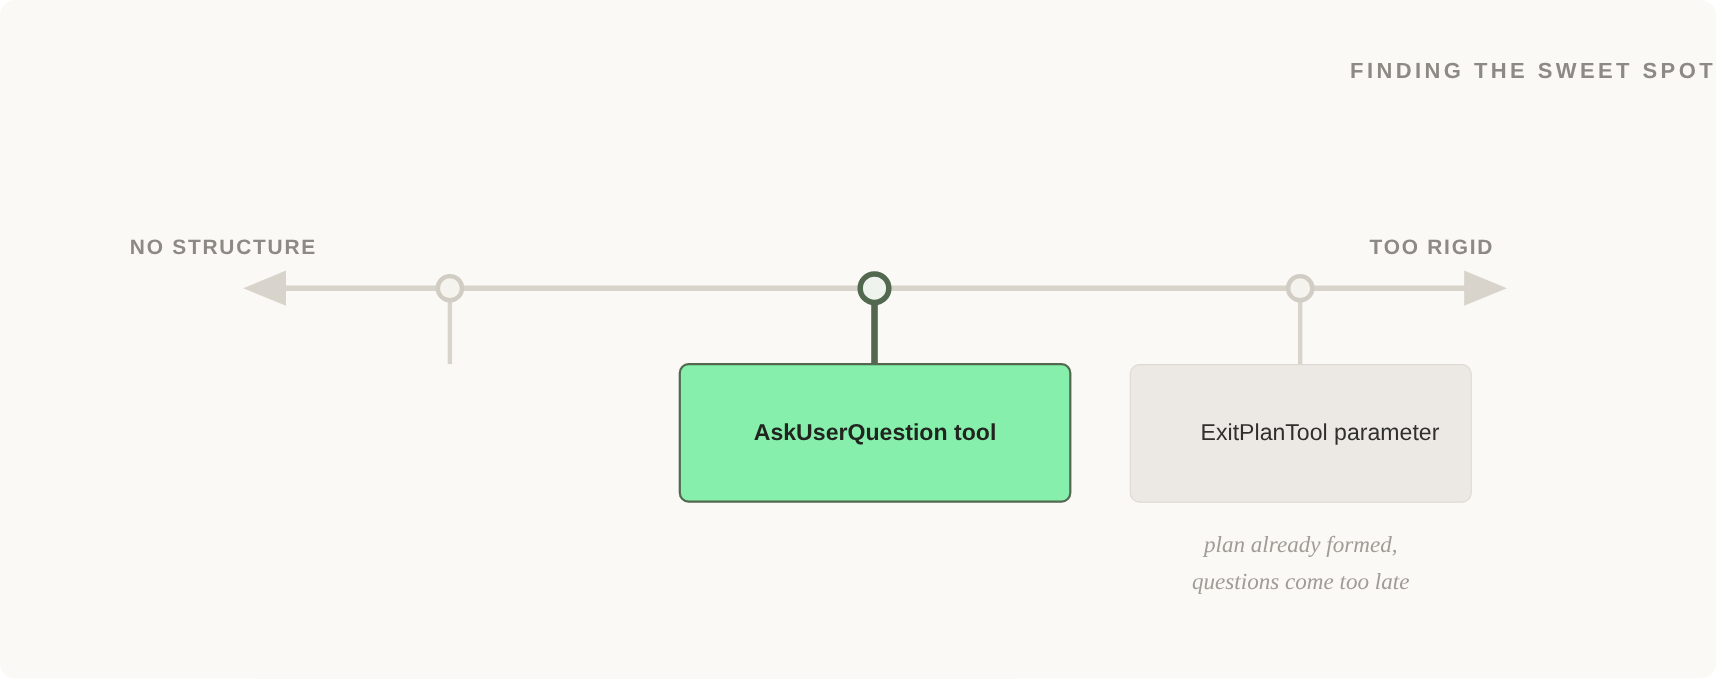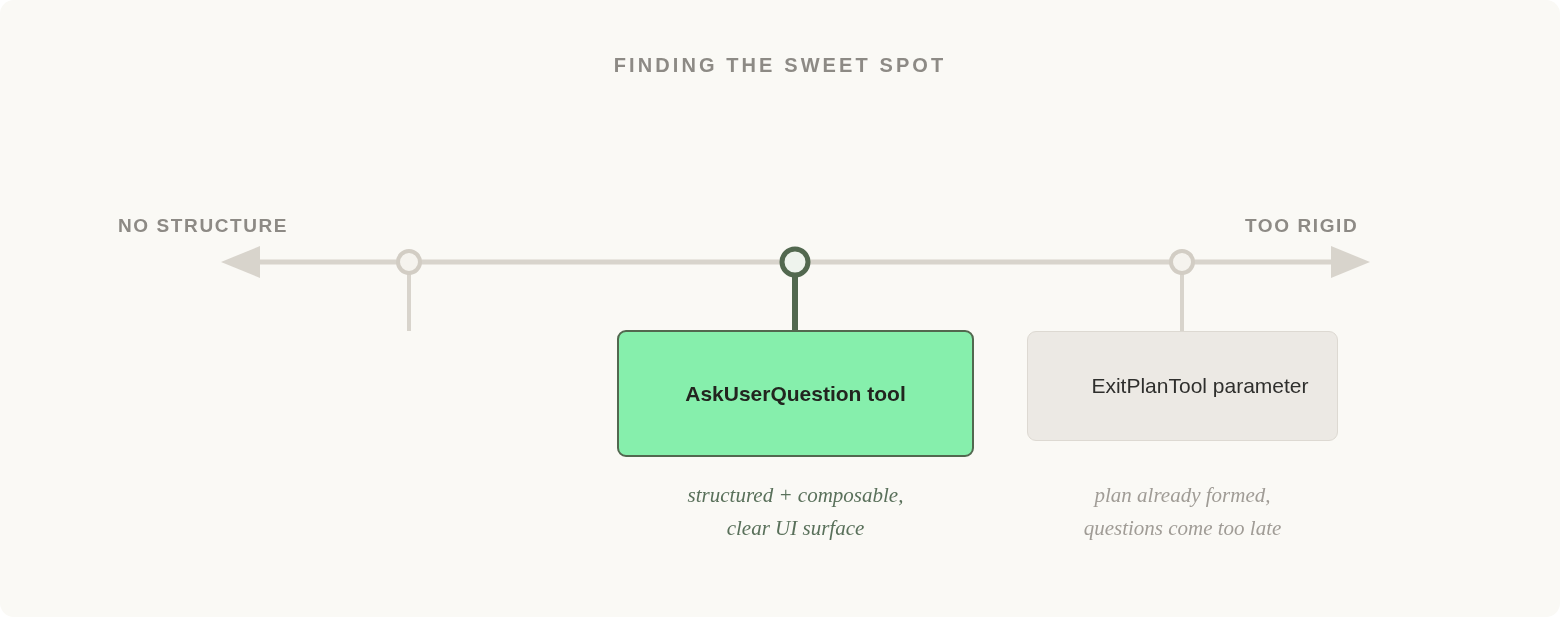--- a/index.html
+++ b/index.html
@@ -21,21 +21,21 @@
     border-radius: 14px;
     overflow: hidden;
   }
 
   
   .title {
     position: absolute;
     top: 54px;
     left: 0;
     width: 1560px;
-    text-align: center;
+    text-align: right;
     font-size: 20px;
     font-weight: bold;
     letter-spacing: 3.1px;
     color: #8d8a85;
     white-space: nowrap;
   }
 
   
   .axis-svg {
     position: absolute;
@@ -79,21 +79,21 @@
   .box-highlight {
     background: #86efac;
     border: 2px solid #52684f;
     color: #22251f;
     font-size: 21px;
     font-weight: bold;
   }
 
   .box-left   { left: 254px;  top: 331px; width: 311px; height: 126px; }
   .box-center { left: 617px;  top: 330px; width: 357px; height: 127px; }
-  .box-right  { left: 1027px; top: 331px; width: 311px; height: 110px; padding-left: 35px; }
+  .box-right  { left: 1027px; top: 331px; width: 311px; height: 126px; padding-left: 35px; }
 
   .box-label { display: block; padding: 0 10px; }
 
   
   .caption {
     position: absolute;
     font-family: "Liberation Serif", serif;
     font-style: italic;
     font-size: 21px;
     line-height: 1.58;
@@ -132,22 +132,20 @@
   </svg>
 
   <div class="end-label left">NO STRUCTURE</div>
   <div class="end-label right">TOO RIGID</div>
 
 
   <div class="box box-highlight box-center">
     <span class="box-label">AskUserQuestion
 tool</span>
   </div>
-  <div class="caption caption-accent cap-center">structured + composable,
-clear UI surface</div>
 
   <div class="box box-neutral box-right">
     <span class="box-label">ExitPlanTool
 parameter</span>
   </div>
   <div class="caption caption-neutral cap-right">plan already formed,
 questions come too late</div>
 
 </div>
 

